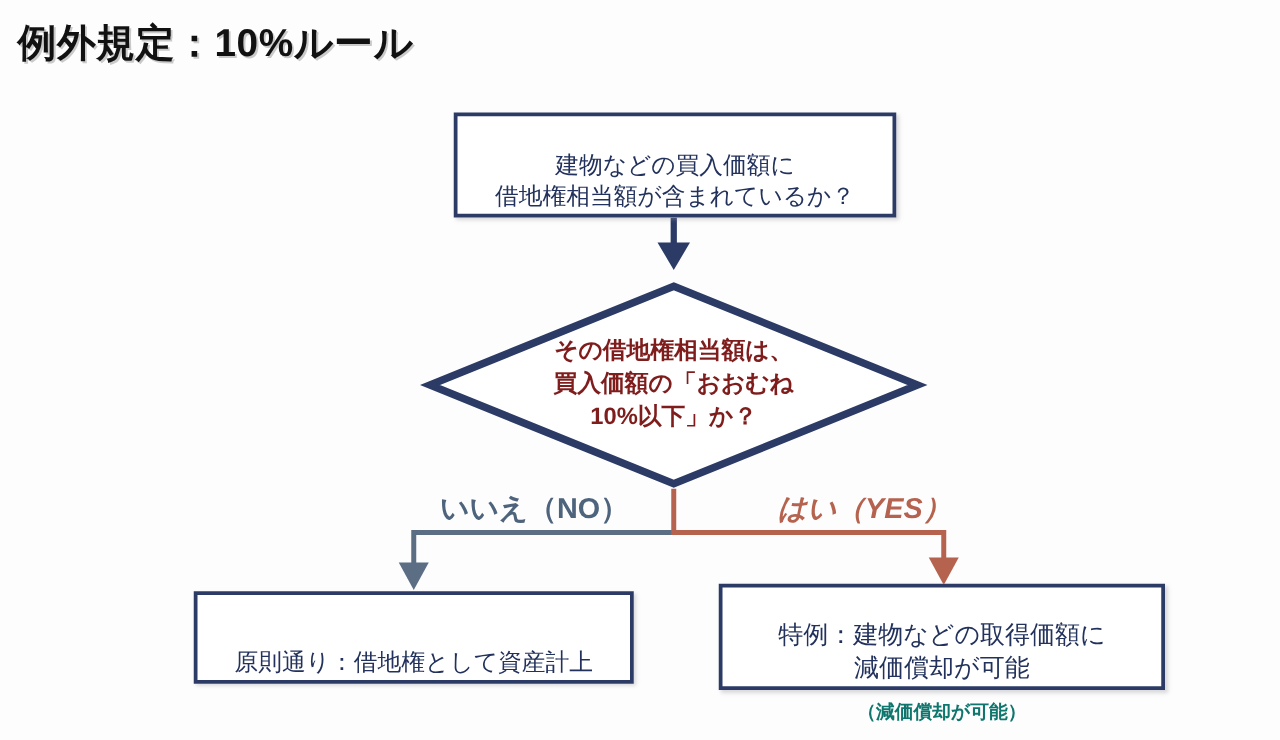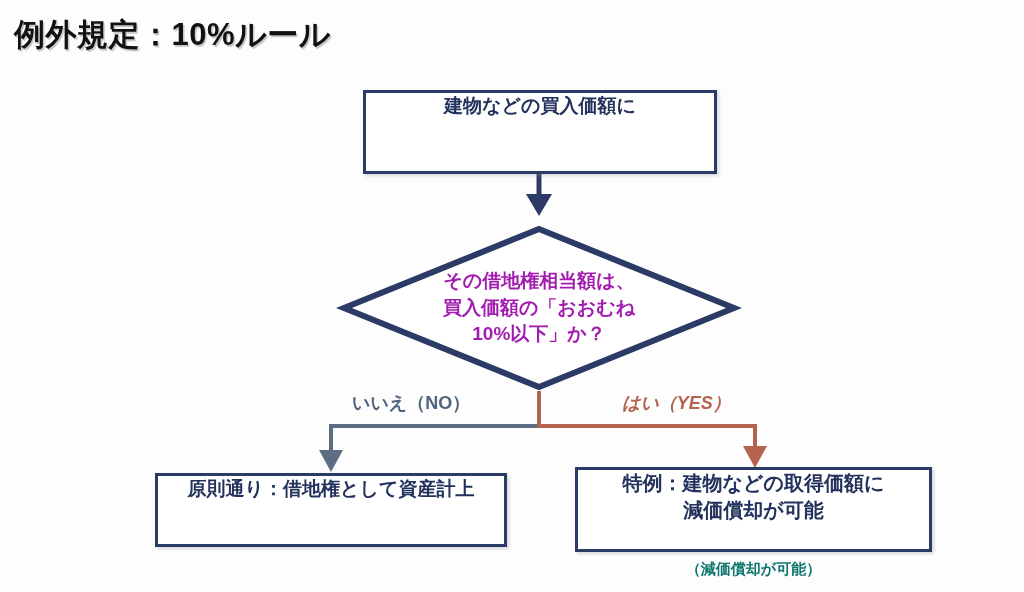--- a/index.html
+++ b/index.html
@@ -36,25 +36,25 @@
     white-space: nowrap;
   }
 
   
   .node {
     position: absolute;
     box-sizing: border-box;
     background: #ffffff;
     border: 3px solid #2b3b66;
     display: flex;
-    align-items: flex-start;
+    align-items: flex-end;
     justify-content: center;
     text-align: center;
     color: #23325c;
-    font-weight: bold;
+    font-weight: normal;
     line-height: 1.35;
     box-shadow: 2px 2px 3px rgba(150,150,160,0.35);
   }
 
   #node-question {
     left: 363px;
     top: 90px;
     width: 354px;
     height: 84px;
     font-size: 19px;
@@ -77,21 +77,21 @@
   }
   #decision-text {
     position: absolute;
     left: 0; top: 0;
     width: 100%;
     height: 100%;
     display: flex;
     align-items: center;
     justify-content: center;
     text-align: center;
-    color: #a21caf;
+    color: #7f1d1d;
     font-weight: bold;
     font-size: 19px;
     line-height: 1.4;
   }
 
   
   #node-outcome-no {
     left: 155px;
     top: 473px;
     width: 352px;
@@ -102,21 +102,21 @@
     left: 575px;
     top: 467px;
     width: 357px;
     height: 85px;
     font-size: 20px;
   }
 
   
   .branch-label {
     position: absolute;
-    font-size: 18px;
+    font-size: 23px;
     font-weight: bold;
     white-space: nowrap;
   }
   #label-no {
     left: 352px;
     top: 391px;
     color: #4e637c;
   }
   #label-yes {
     left: 622px;
@@ -167,20 +167,21 @@
     <g>
       <line x1="537" y1="426" x2="755" y2="426" stroke="#b5634f" stroke-width="4"></line>
       <line x1="755" y1="424" x2="755" y2="450" stroke="#b5634f" stroke-width="4"></line>
       <polygon points="755,468 743,446 767,446" fill="#b5634f"></polygon>
     </g>
   </svg>
 
   <div class="node" id="node-question">
     <div>
       <span class="line-text">建物などの買入価額に</span>
+      <span class="line-text">借地権相当額が含まれているか？</span>
     </div>
   </div>
 
   <div id="node-decision-wrap">
     <svg viewBox="0 0 398 166" preserveAspectRatio="none">
       <polygon points="199,4 394,83 199,162 4,83" fill="#ffffff" stroke="#2b3b66" stroke-width="6"></polygon>
     </svg>
     <div id="decision-text">
       <div>
         <span class="line-text">その借地権相当額は、</span>

